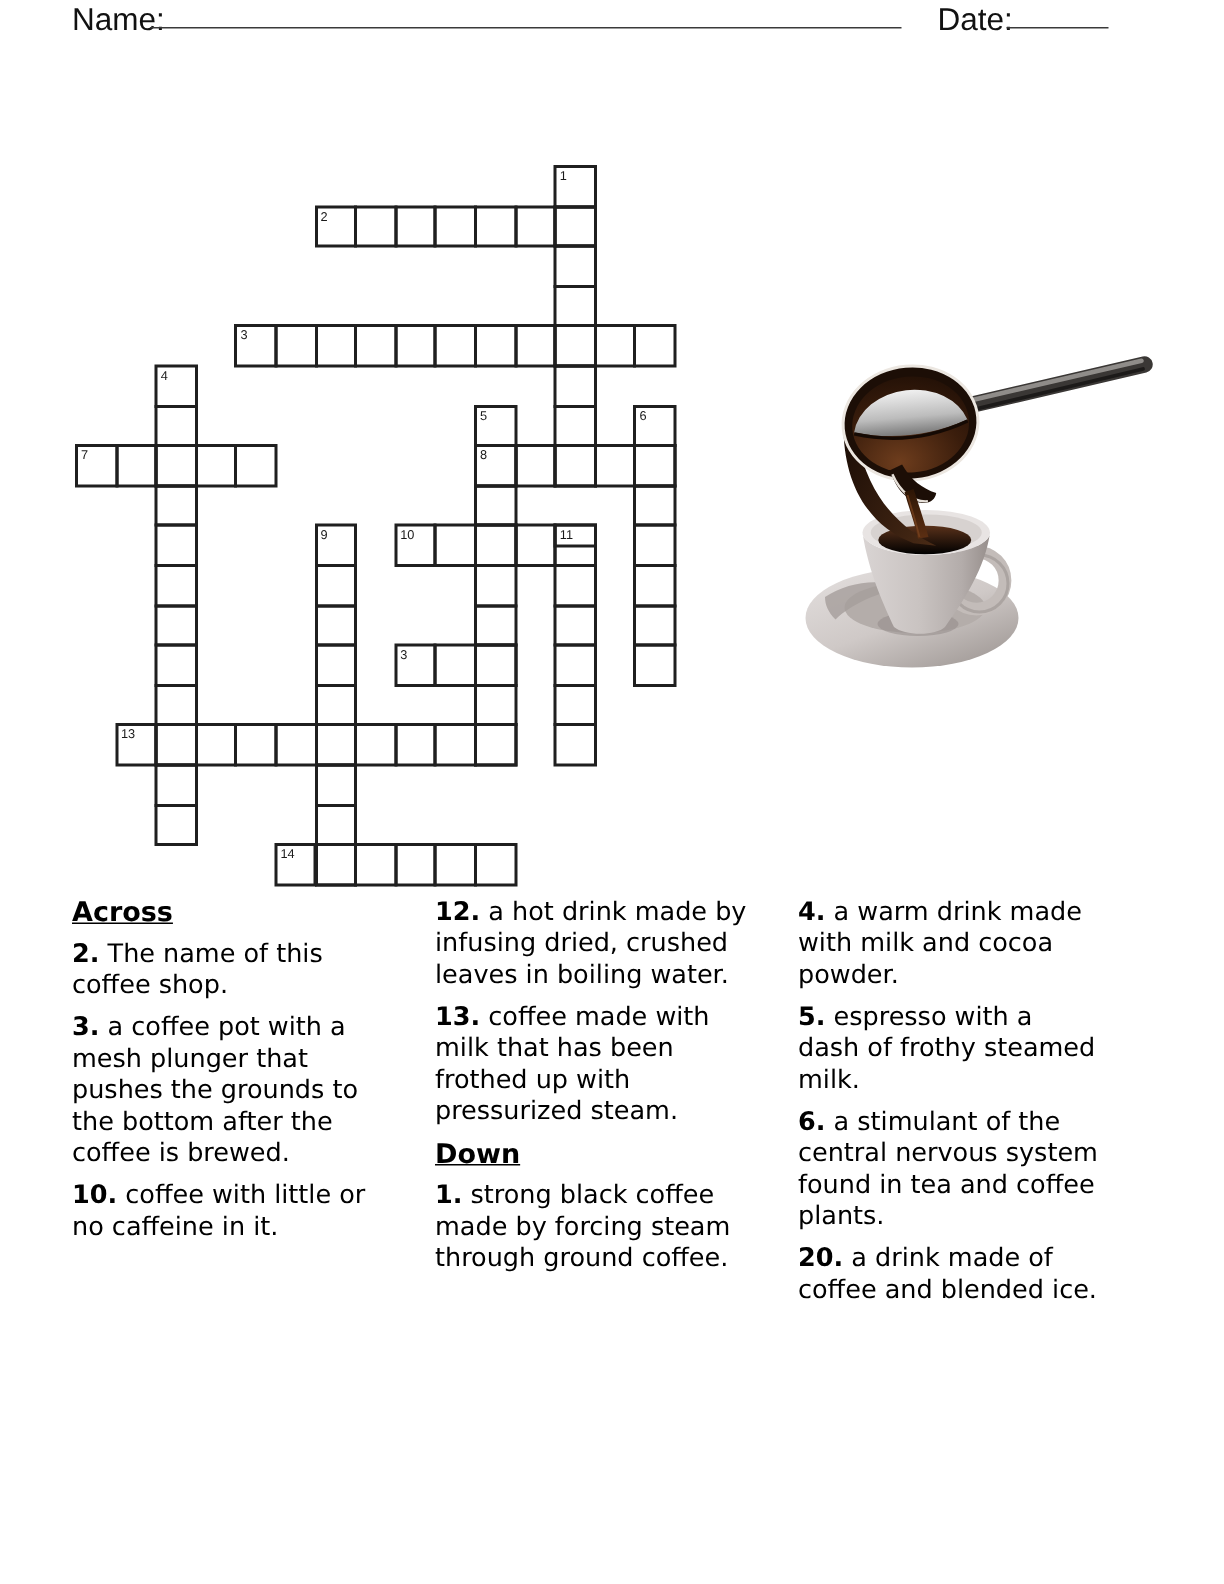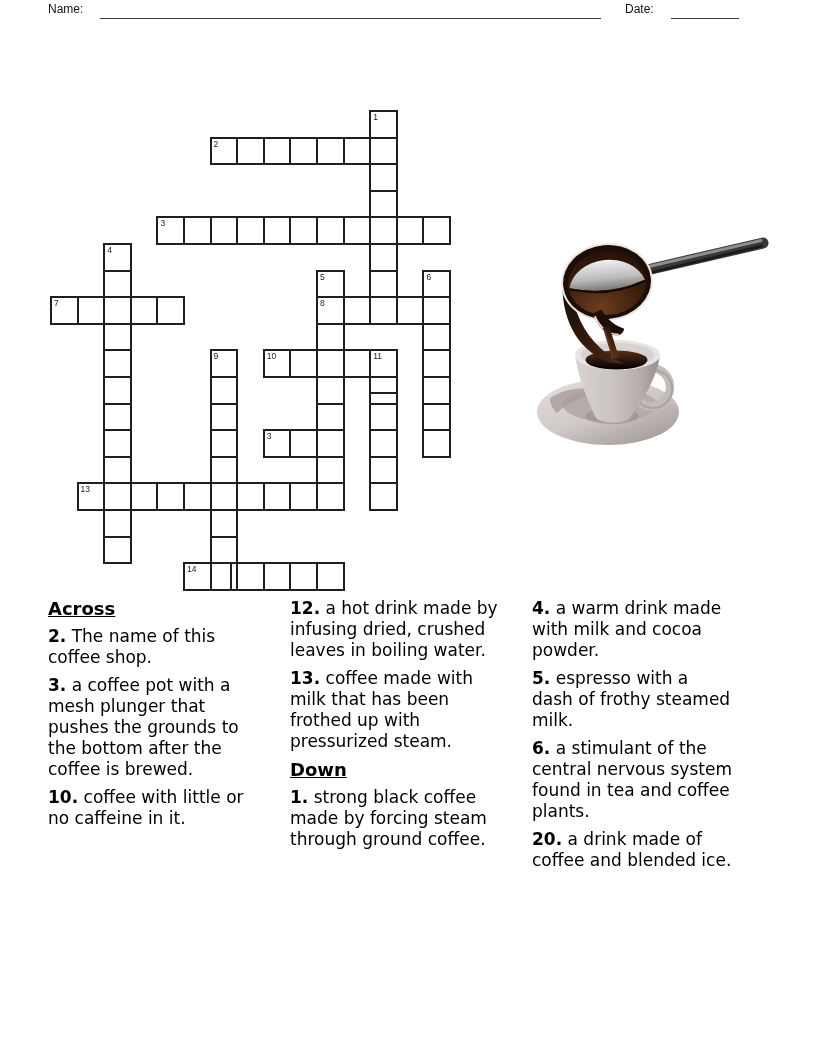--- a/index.html
+++ b/index.html
@@ -1,20 +1,20 @@
 <!DOCTYPE html>
 <html><head>
 <meta charset="utf-8">
 <style>
   html,body{margin:0;padding:0;background:#ffffff;}
   .page{position:relative;width:816px;height:1056px;background:#fff;color:#000;
         font-family:"DejaVu Sans",sans-serif;overflow:hidden;}
 
   
-  .hdr-label{position:absolute;font-family:"Liberation Sans",sans-serif;font-size:12px;color:#111;top:2px;}
+  .hdr-label{position:absolute;font-family:"Liberation Sans",sans-serif;font-size:21px;color:#111;top:2px;}
   #nameLabel{left:48px;}
   #dateLabel{left:625px;}
   .write-line{position:absolute;top:2px;height:16px;border-bottom:1.6px solid #3a3a3a;}
   #nameLine{left:100px;width:501px;}
   #dateLine{left:671px;width:68px;}
 
   
   .title{position:absolute;top:28px;left:0;width:100%;text-align:center;
          font-size:53px;letter-spacing:-1px;font-weight:400;line-height:1.1;}
 
@@ -140,21 +140,21 @@
       <div class="cell" style="left: 159.6px; top: 399px; width: 28.6px; height: 28.6px;"></div>
       <div class="cell" style="left: 159.6px; top: 425.6px; width: 28.6px; height: 28.6px;"></div>
       <div class="cell" style="left: 159.6px; top: 452.2px; width: 28.6px; height: 28.6px;"></div>
       <div class="cell" style="left: 212.8px; top: 239.4px; width: 28.6px; height: 28.6px;">
         <span class="cellnum">10</span>
       </div>
       <div class="cell" style="left: 239.4px; top: 239.4px; width: 28.6px; height: 28.6px;"></div>
       <div class="cell" style="left: 266px; top: 239.4px; width: 28.6px; height: 28.6px;"></div>
       <div class="cell" style="left: 292.6px; top: 239.4px; width: 28.6px; height: 28.6px;"></div>
       <div class="cell" style="left: 319.2px; top: 239.4px; width: 28.6px; height: 28.6px;"></div>
-      <div class="cell" style="left: 319.2px; top: 239.4px; width: 28.6px; height: 45px;">
+      <div class="cell" style="left: 319.2px; top: 239.4px; width: 28.6px; height: 16px;">
         <span class="cellnum">11</span>
       </div>
       <div class="cell" style="left: 319.2px; top: 266px; width: 28.6px; height: 28.6px;"></div>
       <div class="cell" style="left: 319.2px; top: 292.6px; width: 28.6px; height: 28.6px;"></div>
       <div class="cell" style="left: 319.2px; top: 319.2px; width: 28.6px; height: 28.6px;"></div>
       <div class="cell" style="left: 319.2px; top: 345.8px; width: 28.6px; height: 28.6px;"></div>
       <div class="cell" style="left: 319.2px; top: 372.4px; width: 28.6px; height: 28.6px;"></div>
       <div class="cell" style="left: 212.8px; top: 319.2px; width: 28.6px; height: 28.6px;">
         <span class="cellnum">3</span>
       </div>
@@ -165,21 +165,21 @@
       </div>
       <div class="cell" style="left: 53.2px; top: 372.4px; width: 28.6px; height: 28.6px;"></div>
       <div class="cell" style="left: 79.8px; top: 372.4px; width: 28.6px; height: 28.6px;"></div>
       <div class="cell" style="left: 106.4px; top: 372.4px; width: 28.6px; height: 28.6px;"></div>
       <div class="cell" style="left: 133px; top: 372.4px; width: 28.6px; height: 28.6px;"></div>
       <div class="cell" style="left: 159.6px; top: 372.4px; width: 28.6px; height: 28.6px;"></div>
       <div class="cell" style="left: 186.2px; top: 372.4px; width: 28.6px; height: 28.6px;"></div>
       <div class="cell" style="left: 212.8px; top: 372.4px; width: 28.6px; height: 28.6px;"></div>
       <div class="cell" style="left: 239.4px; top: 372.4px; width: 28.6px; height: 28.6px;"></div>
       <div class="cell" style="left: 266px; top: 372.4px; width: 28.6px; height: 28.6px;"></div>
-      <div class="cell" style="left: 133px; top: 452.2px; width: 49px; height: 28.6px;">
+      <div class="cell" style="left: 133px; top: 452.2px; width: 28px; height: 28.6px;">
         <span class="cellnum">14</span>
       </div>
       <div class="cell" style="left: 159.6px; top: 452.2px; width: 28.6px; height: 28.6px;"></div>
       <div class="cell" style="left: 186.2px; top: 452.2px; width: 28.6px; height: 28.6px;"></div>
       <div class="cell" style="left: 212.8px; top: 452.2px; width: 28.6px; height: 28.6px;"></div>
       <div class="cell" style="left: 239.4px; top: 452.2px; width: 28.6px; height: 28.6px;"></div>
       <div class="cell" style="left: 266px; top: 452.2px; width: 28.6px; height: 28.6px;"></div>
     </div>
 
   <svg id="art" viewBox="0 0 290 250" xmlns="http://www.w3.org/2000/svg">

